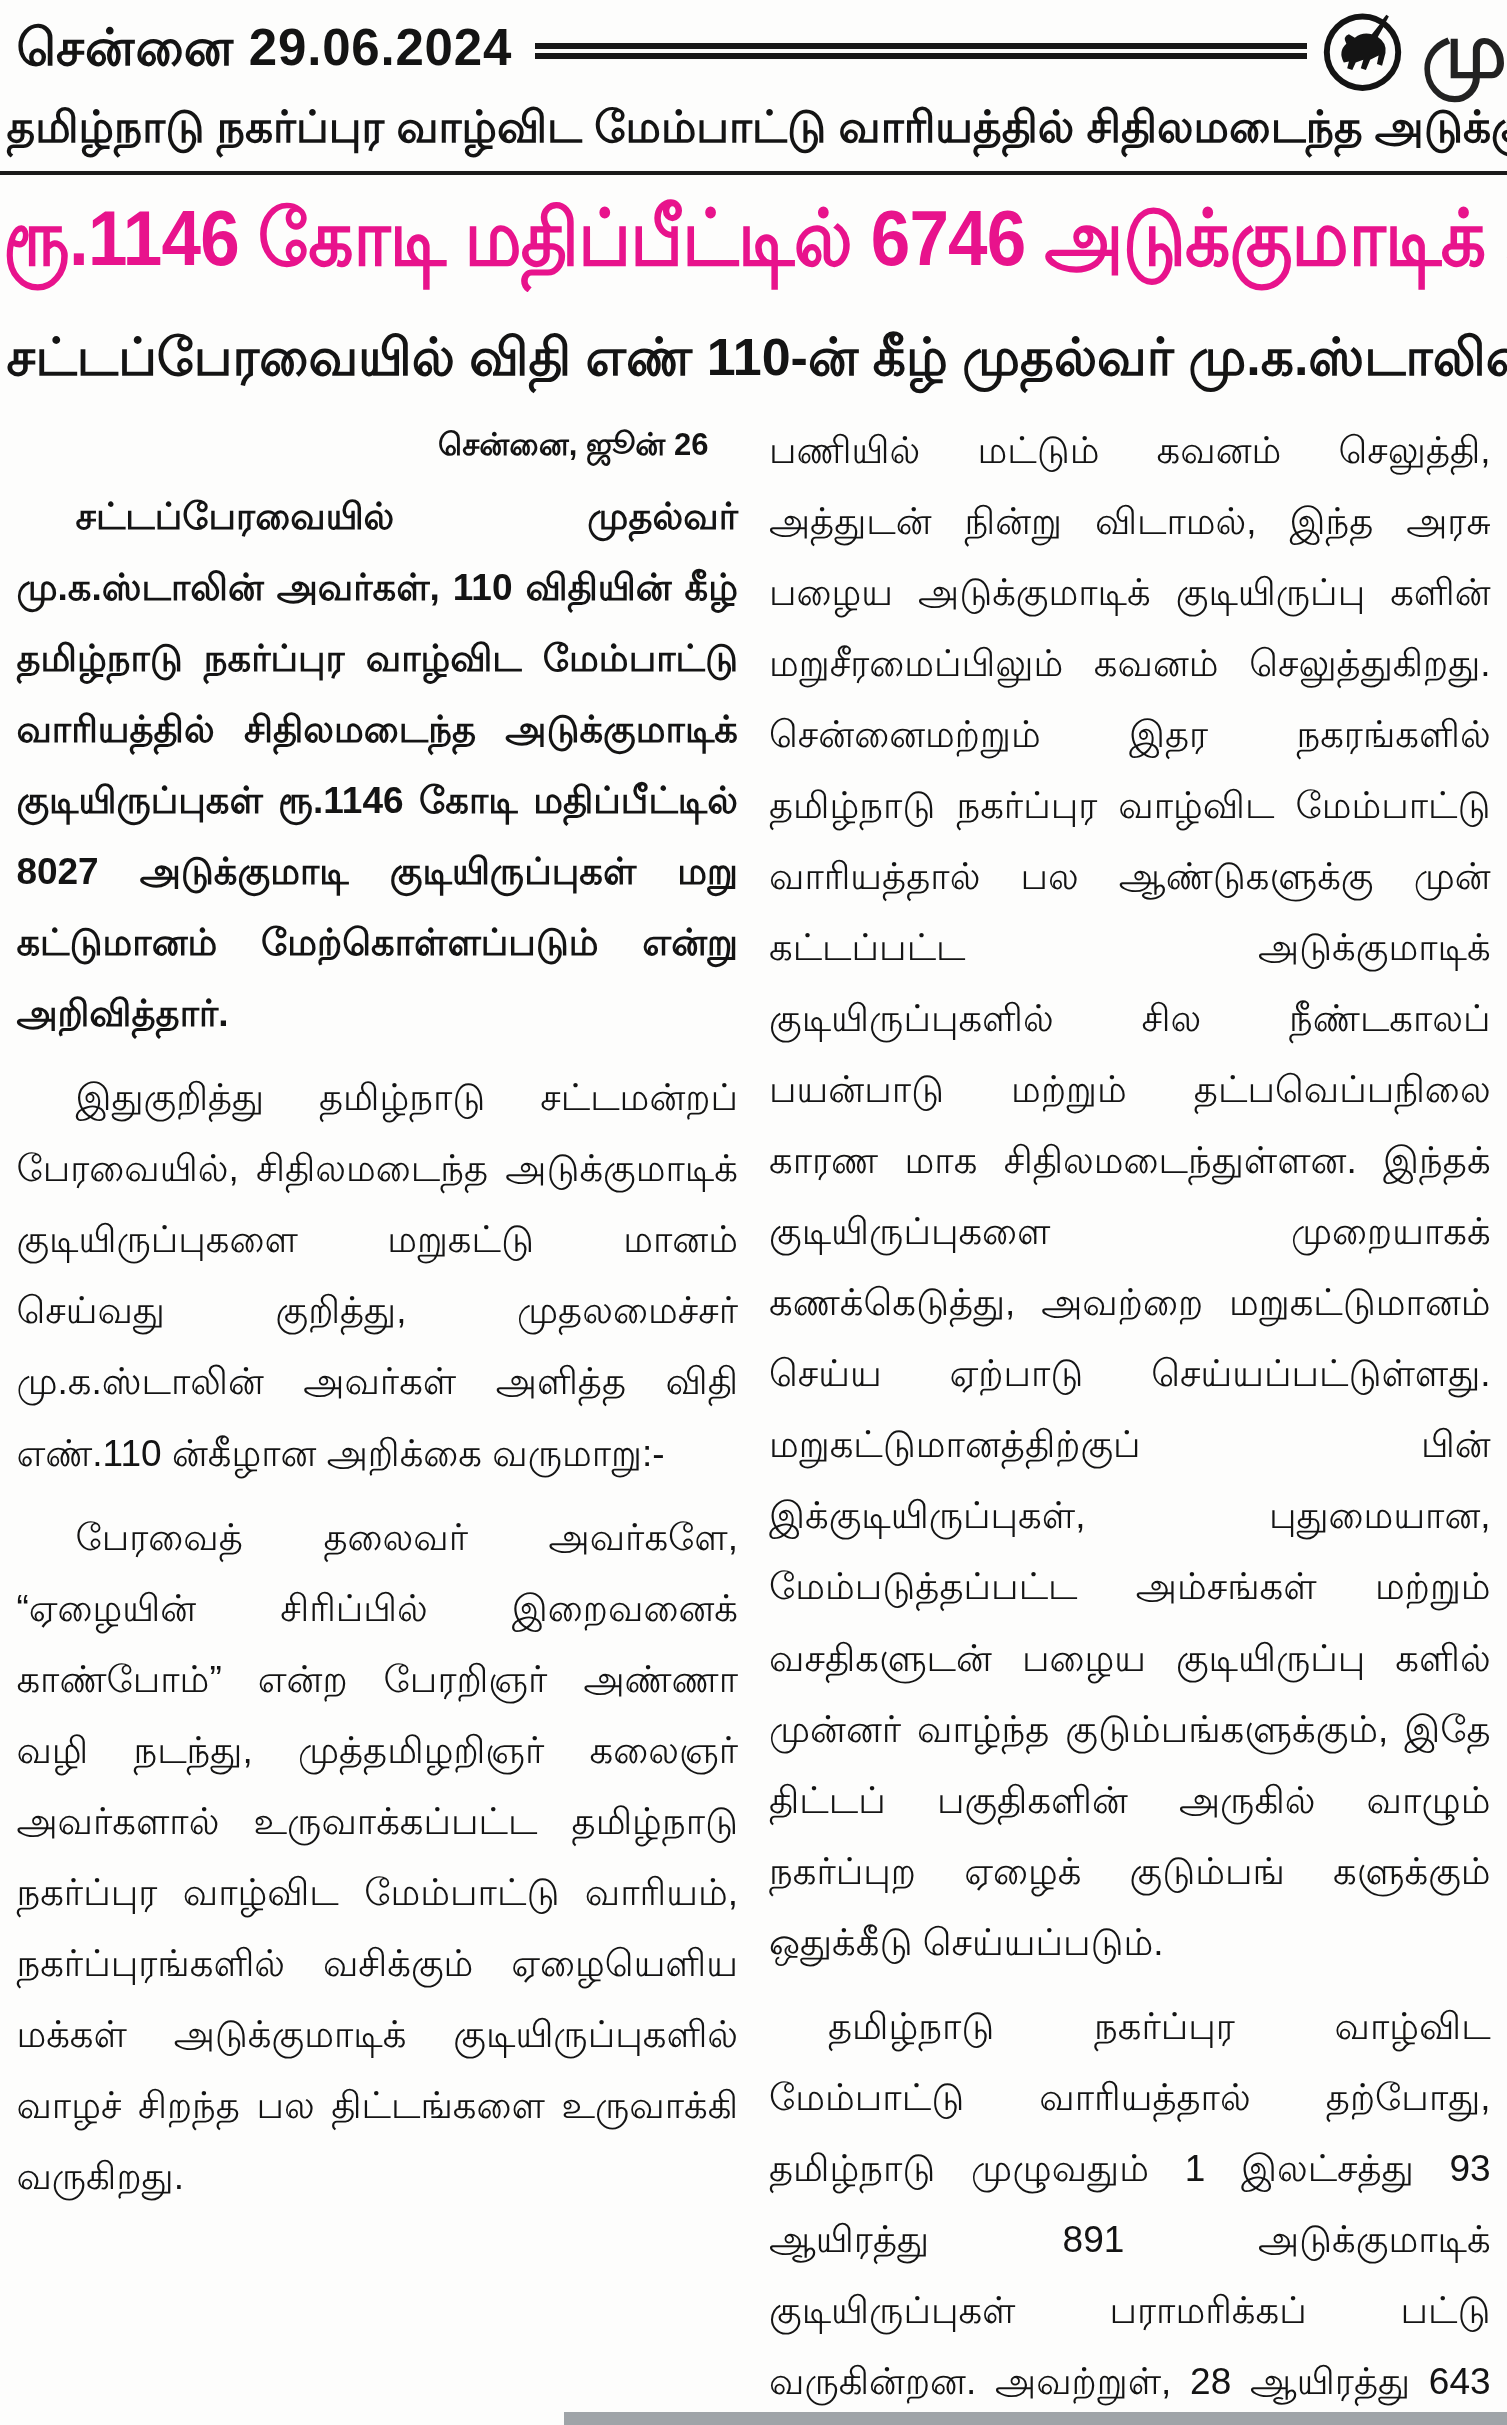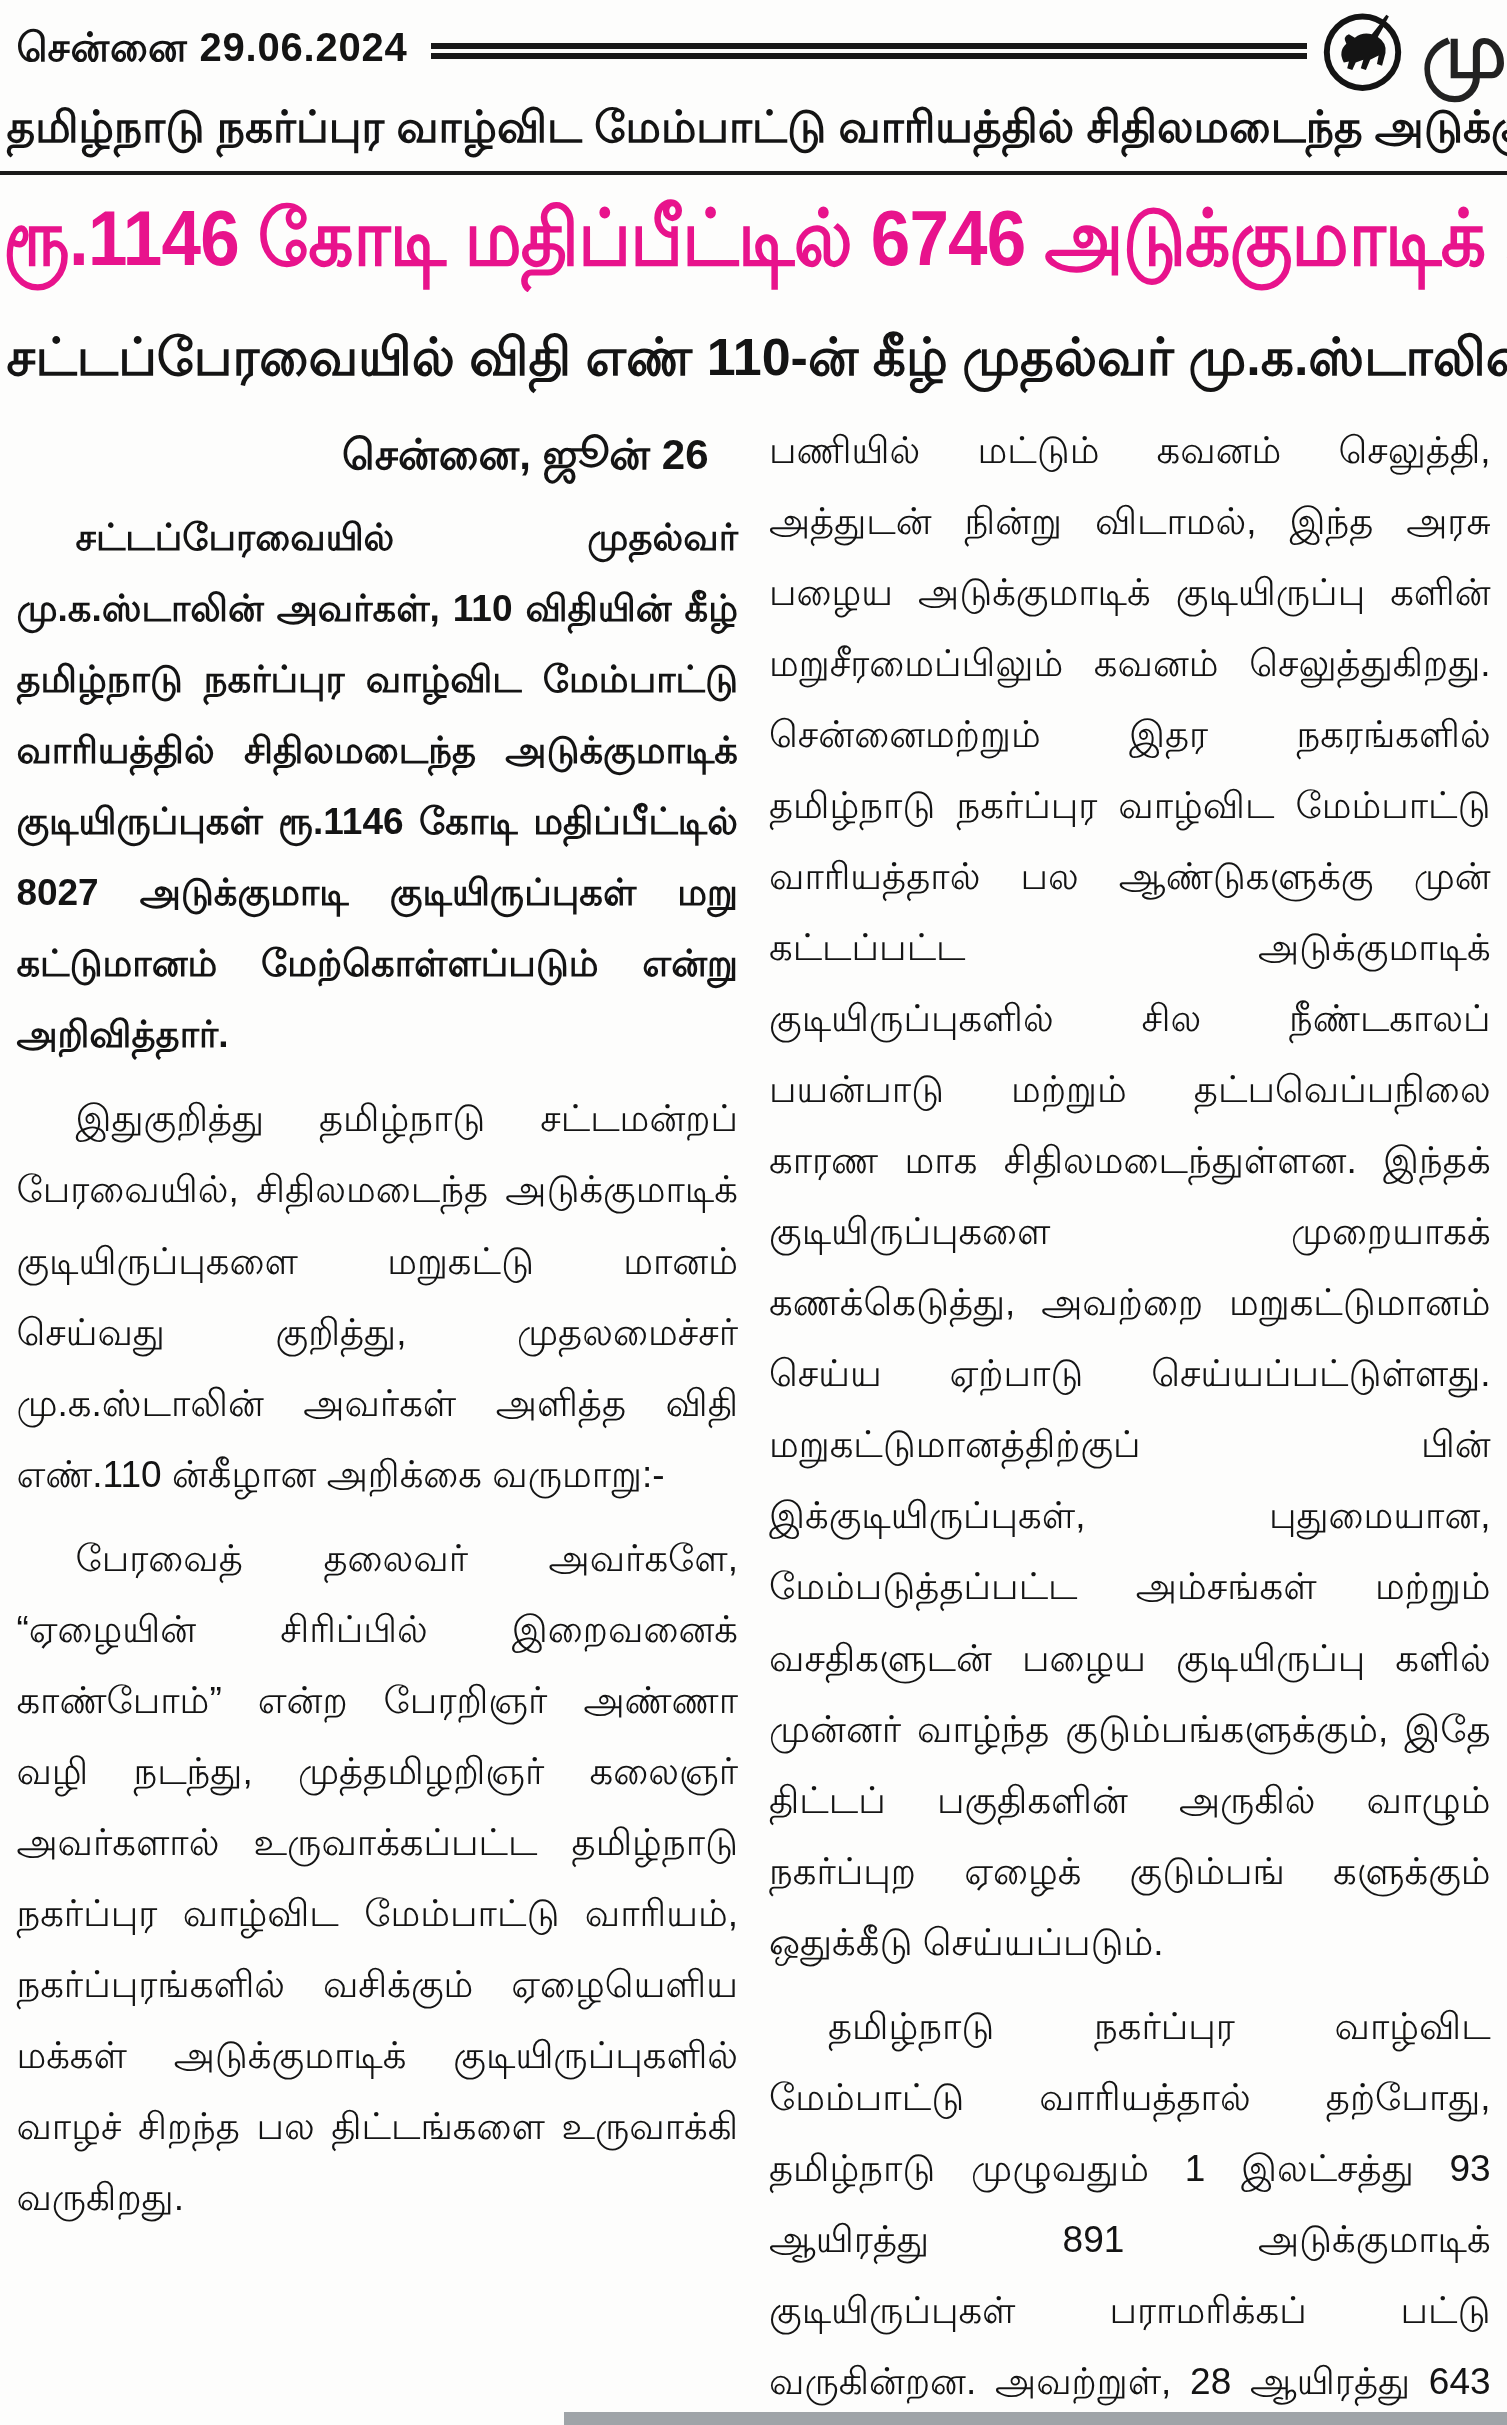--- a/index.html
+++ b/index.html
@@ -12,21 +12,21 @@
     position:relative;
   }
   .page { width:100%; height:100%; position:relative; }
 
   
   .masthead {
     display:flex; align-items:center;
     padding:9.8px 0 0 16.4px; height:82px;
   }
   .masthead .date {
-    font-size:40px; font-weight:bold; white-space:nowrap; letter-spacing:0.8px;
+    font-size:51px; font-weight:bold; white-space:nowrap; letter-spacing:0.8px;
   }
   .masthead .rule {
     flex:1; height:16.4px; margin:0 13px 0 23px; align-self:center;
     background:linear-gradient(#181818 0 36%, #fdfdfc 36% 64%, #181818 64% 100%);
   }
   .masthead .logo { width:85px; height:85px; flex:0 0 auto; }
   .masthead .paper {
     font-size:77px; font-weight:bold; color:#222; line-height:1;
     margin-left:16.4px; white-space:nowrap;
   }
@@ -58,21 +58,21 @@
     box-sizing:border-box;
   }
   .col {
     flex:1; min-width:0;
     font-size:37px; line-height:1.92;
     text-align:justify; overflow-wrap:break-word;
   }
   .col p { margin:0 0 13px; text-indent:59px; }
   .col p.dateline {
     text-align:right; font-weight:bold; text-indent:0;
-    padding-right:29.5px; margin-bottom:6.6px; font-size:42px;
+    padding-right:29.5px; margin-bottom:6.6px; font-size:31px;
   }
   .col p.bold { font-weight:bold; }
   .col p.no-indent { text-indent:0; }
 
   
   .bottom-strip {
     position:absolute; bottom:0; left:564px; right:0; height:14px;
     background:#8e9499; opacity:.85;
   }
 </style>

